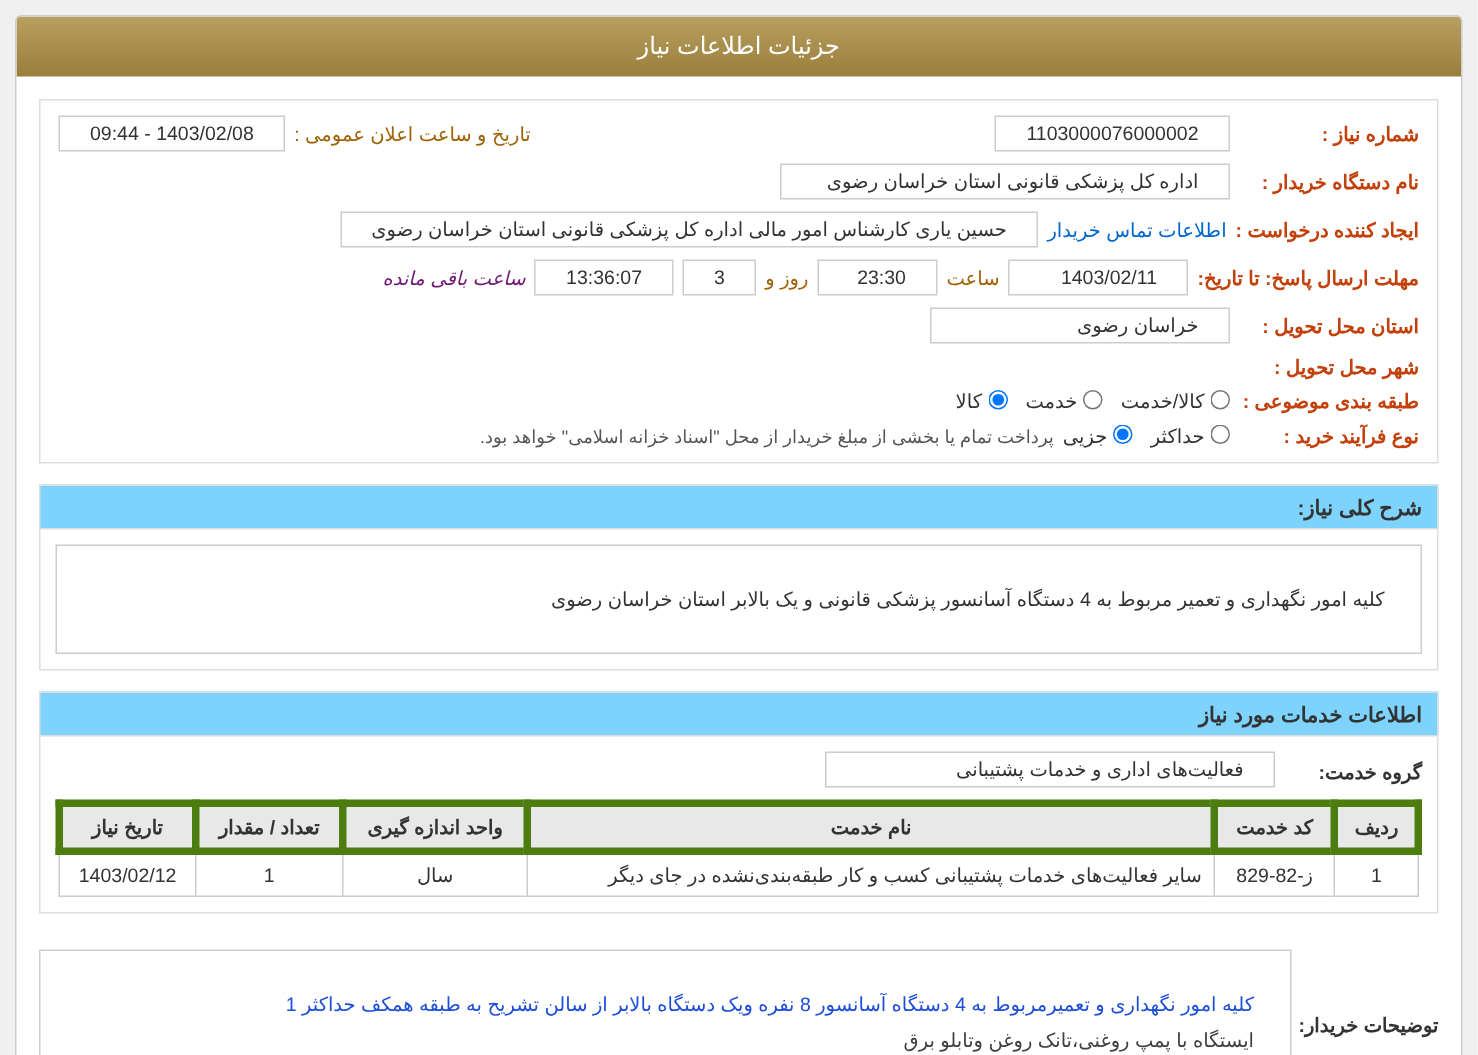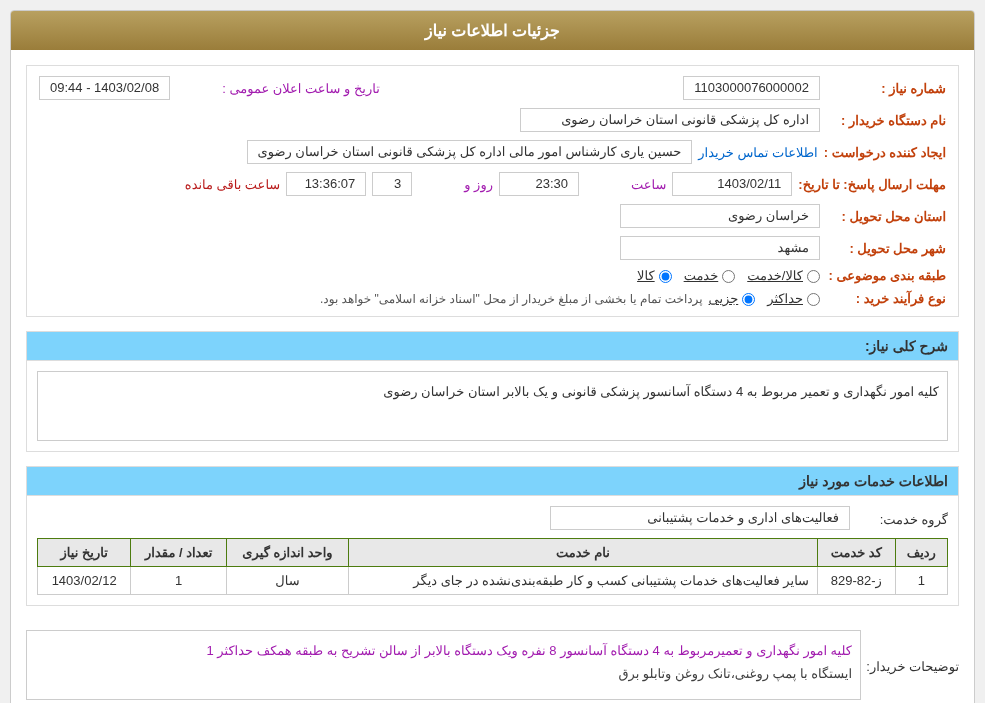--- a/index.html
+++ b/index.html
@@ -21,21 +21,21 @@
       border: 1px solid #ccc;
       border-radius: 4px;
       overflow: hidden;
     }
     .header-bar {
       background: linear-gradient(to bottom, #b8a060, #9a7d3a);
       color: #fff;
       text-align: center;
       padding: 10px 15px;
       font-size: 16px;
-      font-weight: bold;
+      font-weight: normal;
     }
     .content-area {
       padding: 15px;
     }
     .info-section {
       border: 1px solid #ddd;
       margin-bottom: 12px;
       padding: 10px 12px;
       background: #fff;
     }
@@ -49,45 +49,43 @@
     .label {
       color: #c2410c;
       font-weight: bold;
       white-space: nowrap;
       min-width: 120px;
       text-align: right;
     }
     .value-box {
       border: 1px solid #ccc;
       background: #fff;
-      padding: 3px 10px;
+      padding: 3px 20px;
       min-height: 24px;
       min-width: 80px;
       text-align: right;
     }
     .value-box.wide { min-width: 300px; }
     .value-box.medium { min-width: 200px; }
     .value-box.small { min-width: 120px; }
     .value-box.xsmall { min-width: 80px; }
     .link-text { color: #0066cc; cursor: pointer; }
     .muted-label {
-      color: #a21caf;
+      color: #a16207;
       white-space: nowrap;
-      margin-left: 46px;
     }
     .radio-group {
       display: flex;
       gap: 12px;
       align-items: center;
     }
     .radio-item {
       display: flex;
-      align-items: flex-end;
+      align-items: flex-start;
       gap: 4px;
-      text-decoration: underline;
     }
     .radio-item input[type=radio] { cursor: pointer; }
     .section-title {
       background: #7dd3fc;
       border: 1px solid #ddd;
       border-bottom: none;
       padding: 6px 10px;
       font-weight: bold;
       font-size: 14px;
       color: #333;
@@ -104,34 +102,34 @@
       gap: 8px;
       margin-bottom: 8px;
     }
     table.data-table {
       width: 100%;
       border-collapse: collapse;
       margin-top: 0;
     }
     table.data-table th {
       background: #e8e8e8;
-      border: 1px solid #4d7c0f;
+      border: 5px solid #4d7c0f;
       padding: 6px 8px;
       text-align: center;
       font-weight: bold;
     }
     table.data-table td {
       border: 1px solid #ccc;
       padding: 6px 8px;
       text-align: center;
     }
     table.data-table tr:nth-child(even) td { background: #f9f9f9; }
     .description-box {
       border: 1px solid #ccc;
-      padding: 8px;
+      padding: 24px;
       min-height: 70px;
       text-align: right;
       background: #fff;
       width: 100%;
       color: #333;
       font-size: 13px;
       line-height: 1.8;
     }
     .bottom-buttons {
       display: flex;
@@ -143,29 +141,30 @@
     .btn {
       padding: 5px 24px;
       border: 1px solid #ccc;
       background: linear-gradient(to bottom, #f5f5f5, #e0e0e0);
       cursor: pointer;
       font-size: 13px;
       font-family: Tahoma, Arial, sans-serif;
       border-radius: 2px;
     }
     .inline-label {
-      font-weight: normal;
+      font-weight: bold;
       white-space: nowrap;
       min-width: 90px;
       text-align: right;
       padding-top: 3px;
     }
     .remainder-label {
       white-space: nowrap;
-      color: #b91c1c;
+      color: #701a75;
+      font-style: italic;
     }
   </style>
 </head>
 <body>
 
 <div class="page-wrapper">
   <div class="main-container">
 
     <div class="header-bar">
       <span>جزئیات اطلاعات نیاز</span>
@@ -205,21 +204,20 @@
           <span class="remainder-label">ساعت باقی مانده</span>
         </div>
 
         <div class="row">
           <span class="label">استان محل تحویل :</span>
           <div class="value-box medium">خراسان رضوی</div>
         </div>
 
         <div class="row">
           <span class="label">شهر محل تحویل :</span>
-          <div class="value-box medium">مشهد</div>
         </div>
 
         <div class="row">
           <span class="label">طبقه بندی موضوعی :</span>
           <div class="radio-group">
             <div class="radio-item">
               <input type="radio" name="category" style="">
               <span>کالا/خدمت</span>
             </div>
             <div class="radio-item">
@@ -288,21 +286,21 @@
               </tr>
             </tbody>
           </table>
 
         </div>
       </div>
 
       <div class="two-col-row" style="align-items:center;">
         <span class="inline-label">توضیحات خریدار:</span>
         <div class="description-box" style="position:relative;">
-          <div style="color:#a21caf;">کلیه امور نگهداری و تعمیرمربوط به 4 دستگاه آسانسور 8 نفره  ویک دستگاه بالابر از سالن تشریح به طبقه همکف حداکثر 1</div>
+          <div style="color:#1d4ed8;">کلیه امور نگهداری و تعمیرمربوط به 4 دستگاه آسانسور 8 نفره  ویک دستگاه بالابر از سالن تشریح به طبقه همکف حداکثر 1</div>
           <div style="color:#404040;">ایستگاه با پمپ روغنی،تانک روغن وتابلو برق</div>
         </div>
       </div>
 
       <div class="bottom-buttons">
         <button class="btn">بازگشت</button>
         <button class="btn">چاپ</button>
       </div>
 
     </div>

